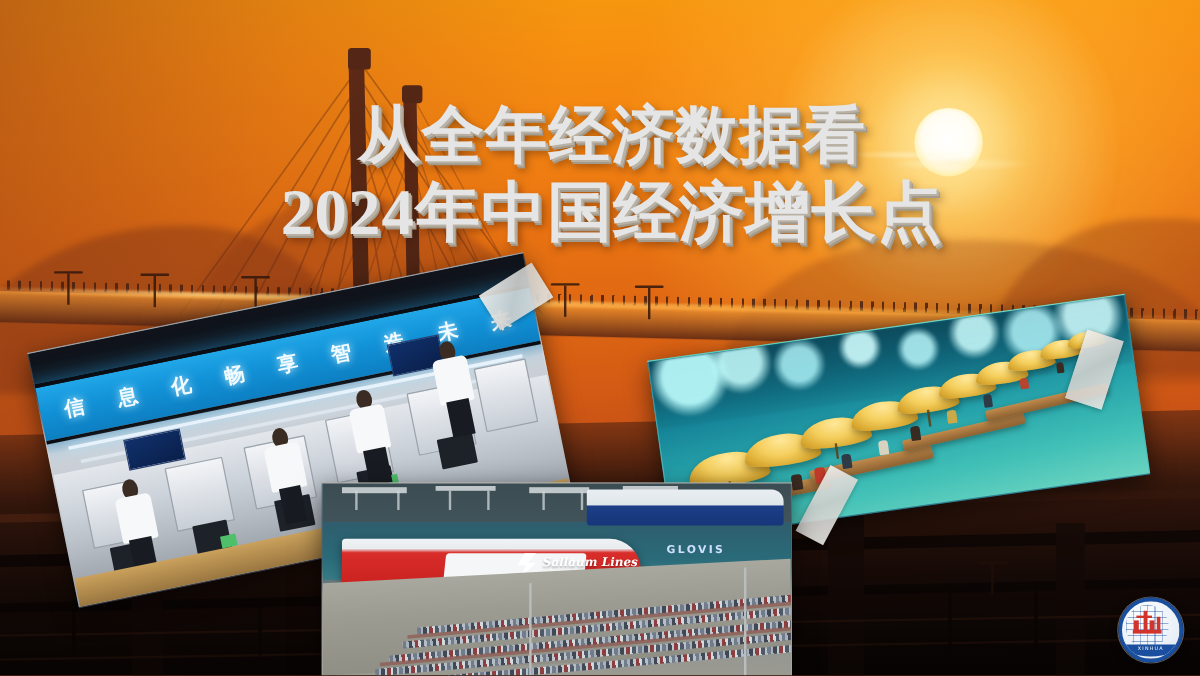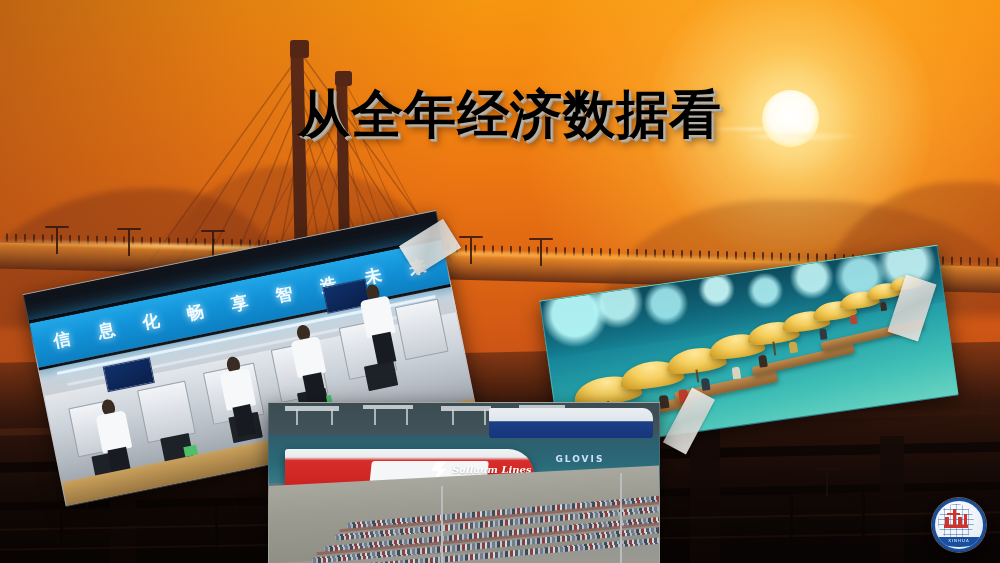--- a/index.html
+++ b/index.html
@@ -129,23 +129,23 @@
     text-shadow:0 2px 3px rgba(40,20,0,.45);
     white-space:nowrap;
   }
 
   
   .title-wrap{
     position:absolute;left:190px;top:84px;width:640px;
     text-align:center;pointer-events:none;
   }
   .title-line{
-    font-family:Liberation Sans, sans-serif;
+    font-family:Liberation Serif, serif;
     font-weight:bold;font-size:52px;line-height:1.16;
-    color:#000000;letter-spacing:1px;white-space:nowrap;
+    color:#e5e5e5;letter-spacing:1px;white-space:nowrap;
     text-shadow:
        2px 2px 0 #b9b2a4,
        3px 3px 0 #a29a8c,
        4px 5px 7px rgba(60,24,8,.55);
   }
   .title-line.l2{margin-top:2px;font-size:54px;}
 
   
   .photo{
     position:absolute;overflow:hidden;
@@ -526,20 +526,21 @@
     <div class="quay-line" style="left:18%;top:70%;width:84%;transform:rotate(-5deg);"></div>
     <div class="quay-line" style="left:12%;top:84%;width:90%;transform:rotate(-5deg);"></div>
 
     <div class="light-pole" style="left:44%;top:52%;height:48%;"></div>
     <div class="light-pole" style="left:90%;top:44%;height:56%;"></div>
   </div>
 
 
   <div class="title-wrap">
     <div class="title-line l1">从全年经济数据看</div>
+    <div class="title-line l2">2024年中国经济增长点</div>
   </div>
 
   <div class="logo">
     <div class="logo-globe"></div>
     <div class="logo-glyph">
       <i style="left:11px;top:0;width:3px;height:17px;"></i>
       <i style="left:5px;top:4px;width:13px;height:2px;"></i>
       <i style="left:3px;top:8px;width:4px;height:9px;"></i>
       <i style="left:16px;top:8px;width:4px;height:9px;"></i>
       <i style="left:2px;top:16px;width:24px;height:3px;"></i>

